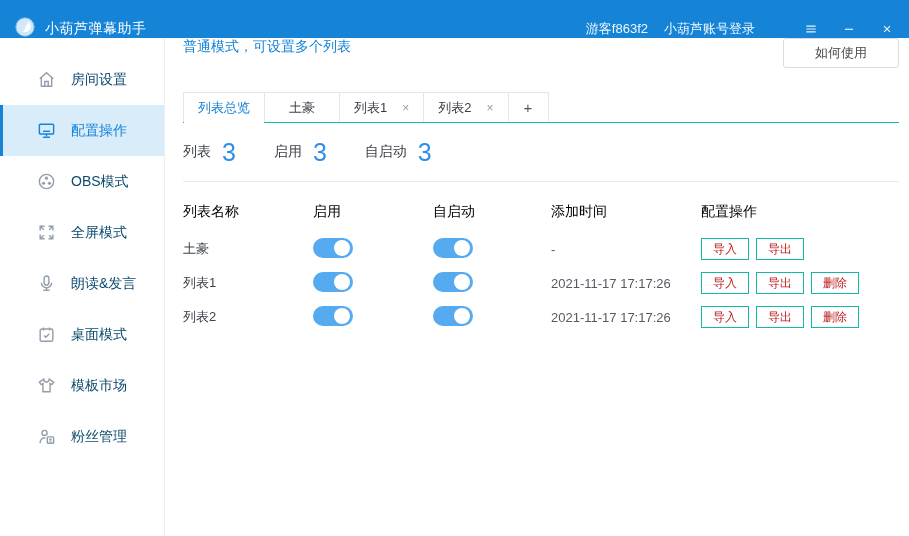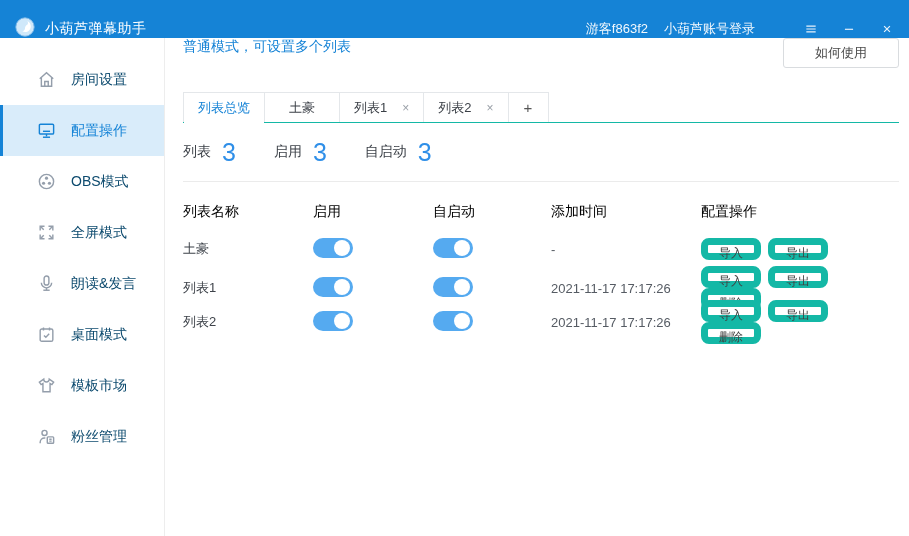--- a/index.html
+++ b/index.html
@@ -77,22 +77,22 @@
   .cell.time { color: #555b63; font-size: 13px; }
   .toggle {
     width: 40px; height: 20px; border-radius: 10px; background: #55aaf0;
     display: inline-block; position: relative; cursor: pointer;
   }
   .toggle .knob {
     position: absolute; top: 2px; right: 3px; width: 16px; height: 16px;
     border-radius: 50%; background: #fff;
   }
   .action-btn {
-    background: #fff; border: 7px solid #14b8a6; border-radius: 8px;
-    height: 22px; padding: 0 11px; font-size: 12px; color: #404040;
+    background: #fff; border: 1px solid #14b8a6; border-radius: 0;
+    height: 22px; padding: 0 11px; font-size: 12px; color: #b91c1c;
     margin-right: 7px; cursor: pointer; font-family: inherit;
   }
 </style>
 </head>
 <body>
 
 <div class="titlebar">
   <span class="logo">
     <svg viewBox="0 0 24 24" width="22" height="22">
       <circle cx="12" cy="12" r="10" fill="#cfe8fa"></circle>

